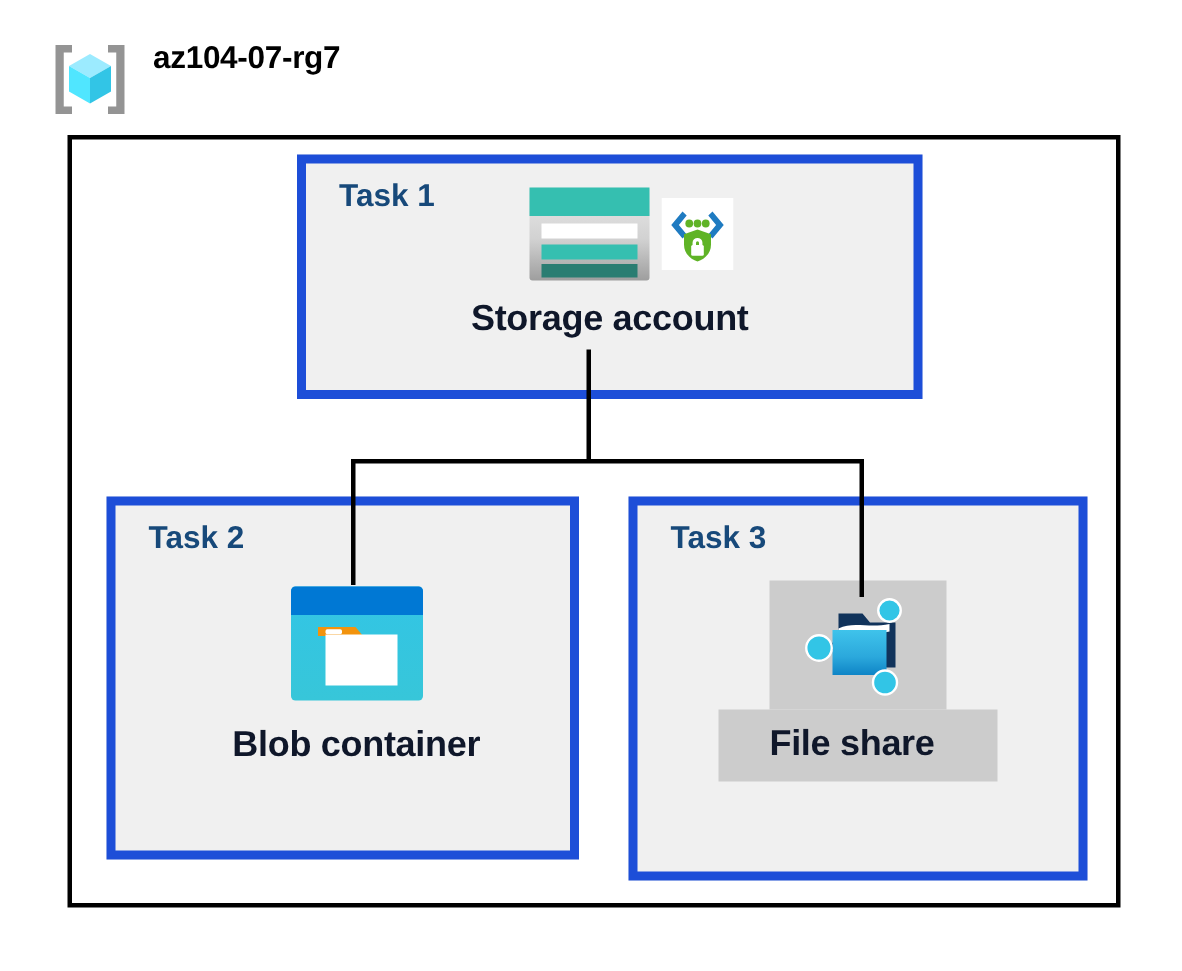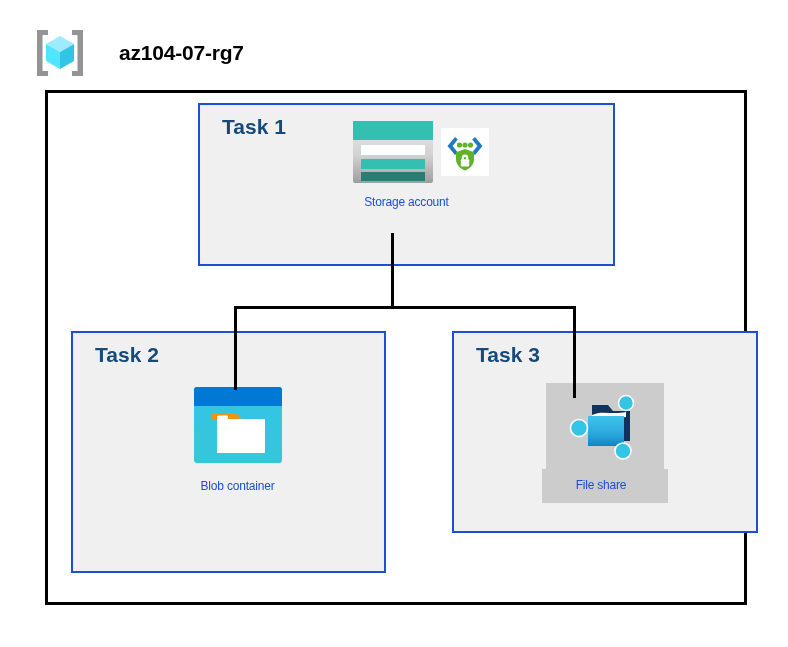--- a/index.html
+++ b/index.html
@@ -14,22 +14,21 @@
     position: relative;
     overflow: hidden;
   }
 
   
   #rg-header {
     position: absolute;
     left: 32px;
     top: 27px;
     display: flex;
-    align-items: center;
-    gap: 31px;
+    gap: 14px;
   }
   #rg-icon {
     width: 56px;
     height: 52px;
     flex: 0 0 auto;
     display: block;
   }
   #rg-title {
     font-size: 21px;
     font-weight: bold;
@@ -47,48 +46,48 @@
     height: 515px;
     border: 3px solid #000000;
     background: #ffffff;
     box-sizing: border-box;
   }
 
   
   .task-box {
     position: absolute;
     background: #f0f0f0;
-    border: 2px solid #1d4ed8;
+    border: 6px solid #1d4ed8;
     box-sizing: border-box;
   }
   #task-1-box { left: 198px; top: 103px;  width: 417px; height: 163px; }
   #task-2-box { left: 71px;  top: 331px;  width: 315px; height: 242px; }
-  #task-3-box { left: 419px; top: 331px;  width: 306px; height: 202px; margin-left: 33px; }
+  #task-3-box { left: 419px; top: 331px;  width: 306px; height: 256px; }
 
   .task-label {
     position: absolute;
     left: 22px;
     top: 10px;
     font-size: 21px;
     font-weight: bold;
     color: #17497a;
     white-space: nowrap;
   }
 
   
   .node {
     position: absolute;
     display: flex;
     flex-direction: column;
     align-items: center;
   }
   .node-caption {
-    font-size: 12px;
-    font-weight: normal;
-    color: #1d4ed8;
+    font-size: 24px;
+    font-weight: bold;
+    color: #0f172a;
     white-space: nowrap;
     letter-spacing: -0.2px;
   }
 
   
   #node-storage {
     left: 0; right: 0;
     top: 14px;
     align-items: center;
   }

